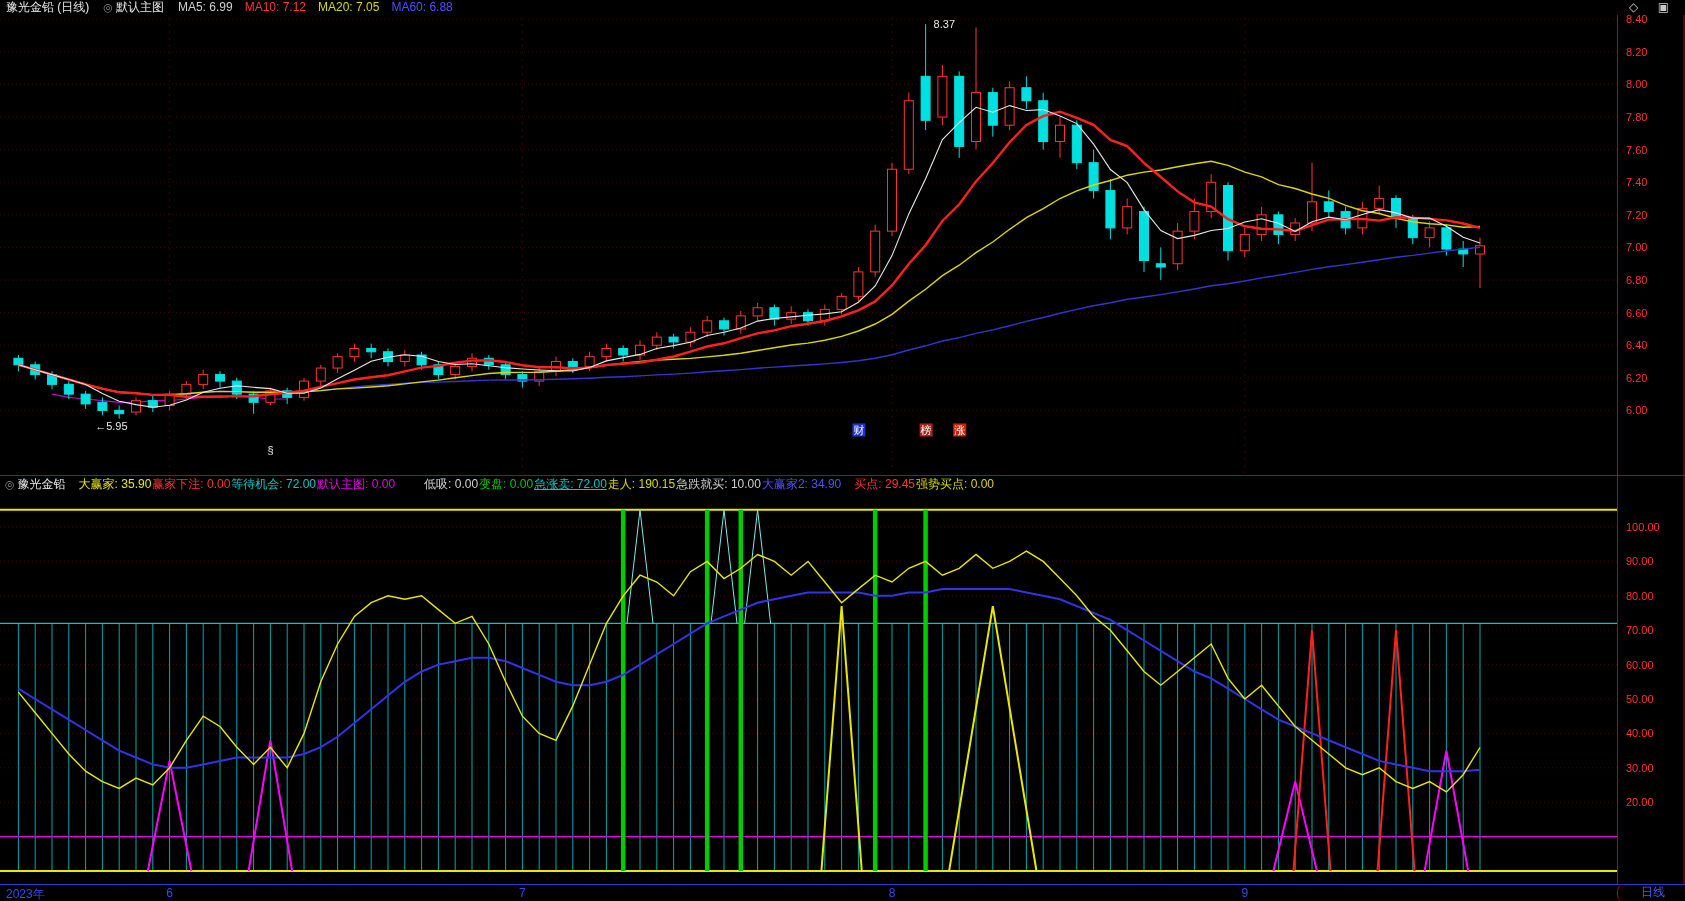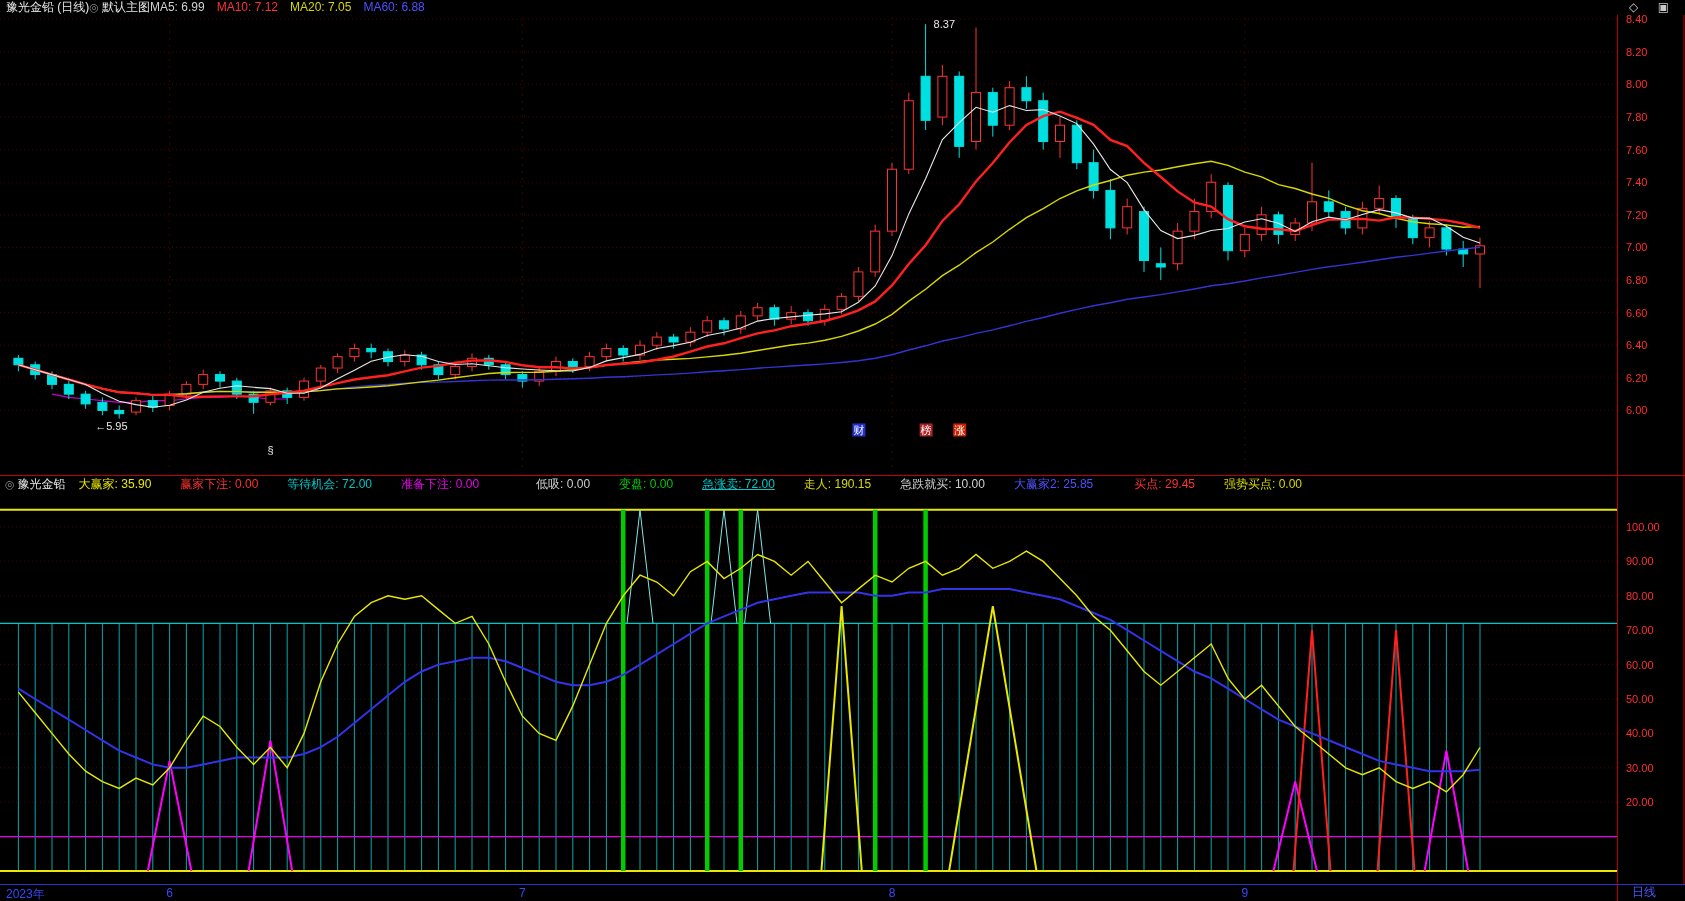--- a/index.html
+++ b/index.html
@@ -1,36 +1,36 @@
 <!DOCTYPE html>
 <html><head>
 <meta charset="utf-8">
 <style>
   * { margin:0; padding:0; box-sizing:border-box; }
   html,body { background:#000; }
   #app { position:relative; width:1685px; height:901px; background:#000; overflow:hidden;
          font-family:"Liberation Sans","DejaVu Sans",sans-serif; }
   .top-header { position:absolute; top:0; left:0; width:100%; height:15px; display:flex;
-                align-items:center; padding:0 6px; font-size:12px; line-height:15px;
+                align-items:center; gap:14px; padding:0 6px; font-size:12px; line-height:15px;
                 white-space:nowrap; z-index:3; }
   .title { color:#e8e8e8; }
   .overlay { color:#e8e8e8; display:flex; gap:3px; align-items:center; }
   .icon-circle { color:#909090; font-size:11px; }
   #ma-items span { margin-right:12px; }
   .win-icons { margin-left:auto; color:#c8c8c8; letter-spacing:8px; padding-right:2px; font-size:12px; }
   svg { position:absolute; left:0; display:block; }
   #main-chart { top:15px; }
   #sub-chart { top:475px; }
   .sub-header { position:absolute; top:477px; left:5px; height:14px; font-size:12px; display:flex;
                 gap:13px; white-space:nowrap; z-index:3; color:#e8e8e8; align-items:center; }
   .bottom-bar { position:absolute; top:884px; left:0; width:100%; height:17px; background:#000;
                 border-top:1px solid #2838cc; font-size:12px; z-index:3; }
   .bottom-bar .tl { position:absolute; top:1px; color:#3848ff; }
   .period-box { position:absolute; left:1617px; top:-1px; width:68px; height:18px;
-                border-left:1px solid #bb0000; color:#4858ff; padding-left:14px; line-height:17px; }
+                border-left:1px solid #bb0000; color:#4858ff; padding-left:23px; line-height:17px;border-radius:7px; }
   text { font-family:"Liberation Sans","DejaVu Sans",sans-serif; }
 </style>
 </head>
 <body>
 
 <div id="app">
 
   <div class="top-header">
     <span class="title">豫光金铅 (日线)</span>
     <span class="overlay">
@@ -291,31 +291,31 @@
       </g>
       <line x1="1617.5" y1="0" x2="1617.5" y2="460" stroke="#bb0000"></line>
       <line x1="1684" y1="0" x2="1684" y2="460" stroke="#bb0000"></line>
     </svg>
 
   <div class="sub-header">
     <span class="overlay">
       <span class="icon-circle">◎</span>
       <span>豫光金铅</span>
     </span>
-    <span id="sub-items" style="display:flex;gap:29px;">
+    <span id="sub-items" style="display:flex;gap:1px;">
         <span style="color: rgb(232, 232, 0);">大赢家: 35.90</span>
         <span style="color: rgb(255, 50, 50);">赢家下注: 0.00</span>
         <span style="color: rgb(0, 200, 200);">等待机会: 72.00</span>
-        <span style="color: rgb(232, 0, 232);">准备下注: 0.00</span>
+        <span style="color: rgb(232, 0, 232);">默认主图: 0.00</span>
         <span style="color: rgb(208, 208, 208); margin-left: 28px;">低吸: 0.00</span>
         <span style="color: rgb(0, 200, 0);">变盘: 0.00</span>
         <span style="color: rgb(0, 200, 200); text-decoration: underline;">急涨卖: 72.00</span>
         <span style="color: rgb(216, 216, 0);">走人: 190.15</span>
         <span style="color: rgb(208, 208, 208);">急跌就买: 10.00</span>
-        <span style="color: rgb(80, 80, 255);">大赢家2: 25.85</span>
+        <span style="color: rgb(80, 80, 255);">大赢家2: 34.90</span>
         <span style="color: rgb(255, 50, 50); margin-left: 12px;">买点: 29.45</span>
         <span style="color: rgb(216, 216, 0);">强势买点: 0.00</span>
       </span>
   </div>
 
   <svg id="sub-chart" width="1685" height="409">
       <g>
         <line x1="0" y1="327.2" x2="1617" y2="327.2" stroke="#4a0000" stroke-dasharray="1,3"></line>
         <text x="1626" y="331.2" fill="#ff3030" font-size="11">20.00</text>
         <line x1="0" y1="292.8" x2="1617" y2="292.8" stroke="#4a0000" stroke-dasharray="1,3"></line>

